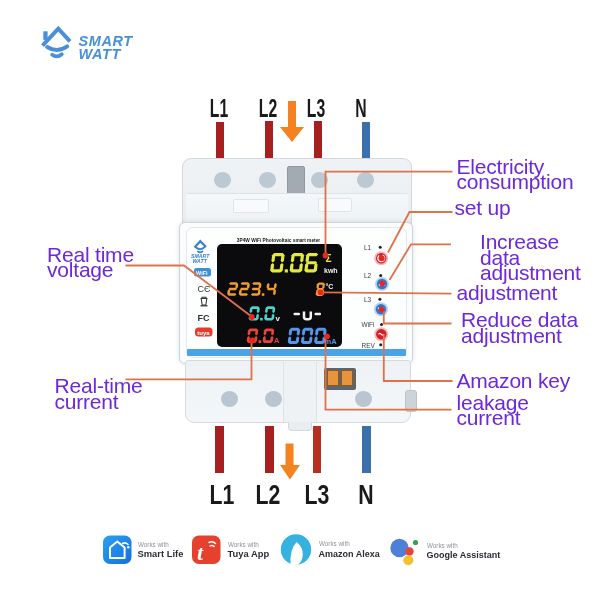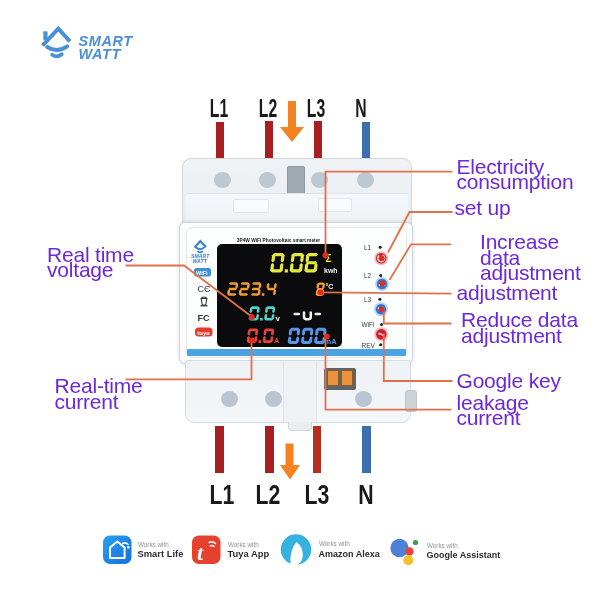--- a/index.html
+++ b/index.html
@@ -228,21 +228,21 @@
     <circle cx="381.5" cy="309.3" r="2.9" fill="#e8281e"></circle>
   </svg>
 
 <div class="ann" style="left:47px;top:246.5px">Real time<br>voltage</div>
 <div class="ann" style="left:54.5px;top:378px">Real-time<br>current</div>
 <div class="ann" style="left:456.5px;top:158.7px">Electricity<br>consumption</div>
 <div class="ann" style="left:454.5px;top:200px">set up</div>
 <div class="ann" style="left:480px;top:234.3px">Increase data<br>adjustment</div>
 <div class="ann" style="left:456.5px;top:284.9px">adjustment</div>
 <div class="ann" style="left:461px;top:312.4px">Reduce data<br>adjustment</div>
-<div class="ann" style="left:456.5px;top:373.3px">Google key</div>
+<div class="ann" style="left:456.5px;top:373.3px">Amazon key</div>
 <div class="ann" style="left:456.5px;top:394.5px">leakage<br>current</div>
 
 <svg width="170" height="70" viewBox="0 0 170 70" style="position:absolute;left:30px;top:15px">
 <g transform="translate(-30,-15)">
 <path d="M42.5,45.6 L58.3,28.6 L70,41.4" fill="none" stroke="#4a90d8" stroke-width="4" stroke-linejoin="miter"></path>
 <rect x="43.3" y="31.3" width="4.3" height="8.6" fill="#4a90d8"></rect>
 <path d="M47.2,47.0 Q57,53.3 67.2,46.3" fill="none" stroke="#4a90d8" stroke-width="4" stroke-linecap="round"></path>
 <path d="M52.2,54.8 Q57,58.2 61.8,54.3" fill="none" stroke="#4a90d8" stroke-width="3.8" stroke-linecap="round"></path>
 <text x="78.5" y="46" font-family="Liberation Sans, sans-serif" font-style="italic" font-weight="bold" font-size="14.5" letter-spacing="0.6" fill="#4a90d8">SMART</text>
 <text x="78.5" y="58.5" font-family="Liberation Sans, sans-serif" font-style="italic" font-weight="bold" font-size="14.5" letter-spacing="0.6" fill="#4a90d8">WATT</text>

